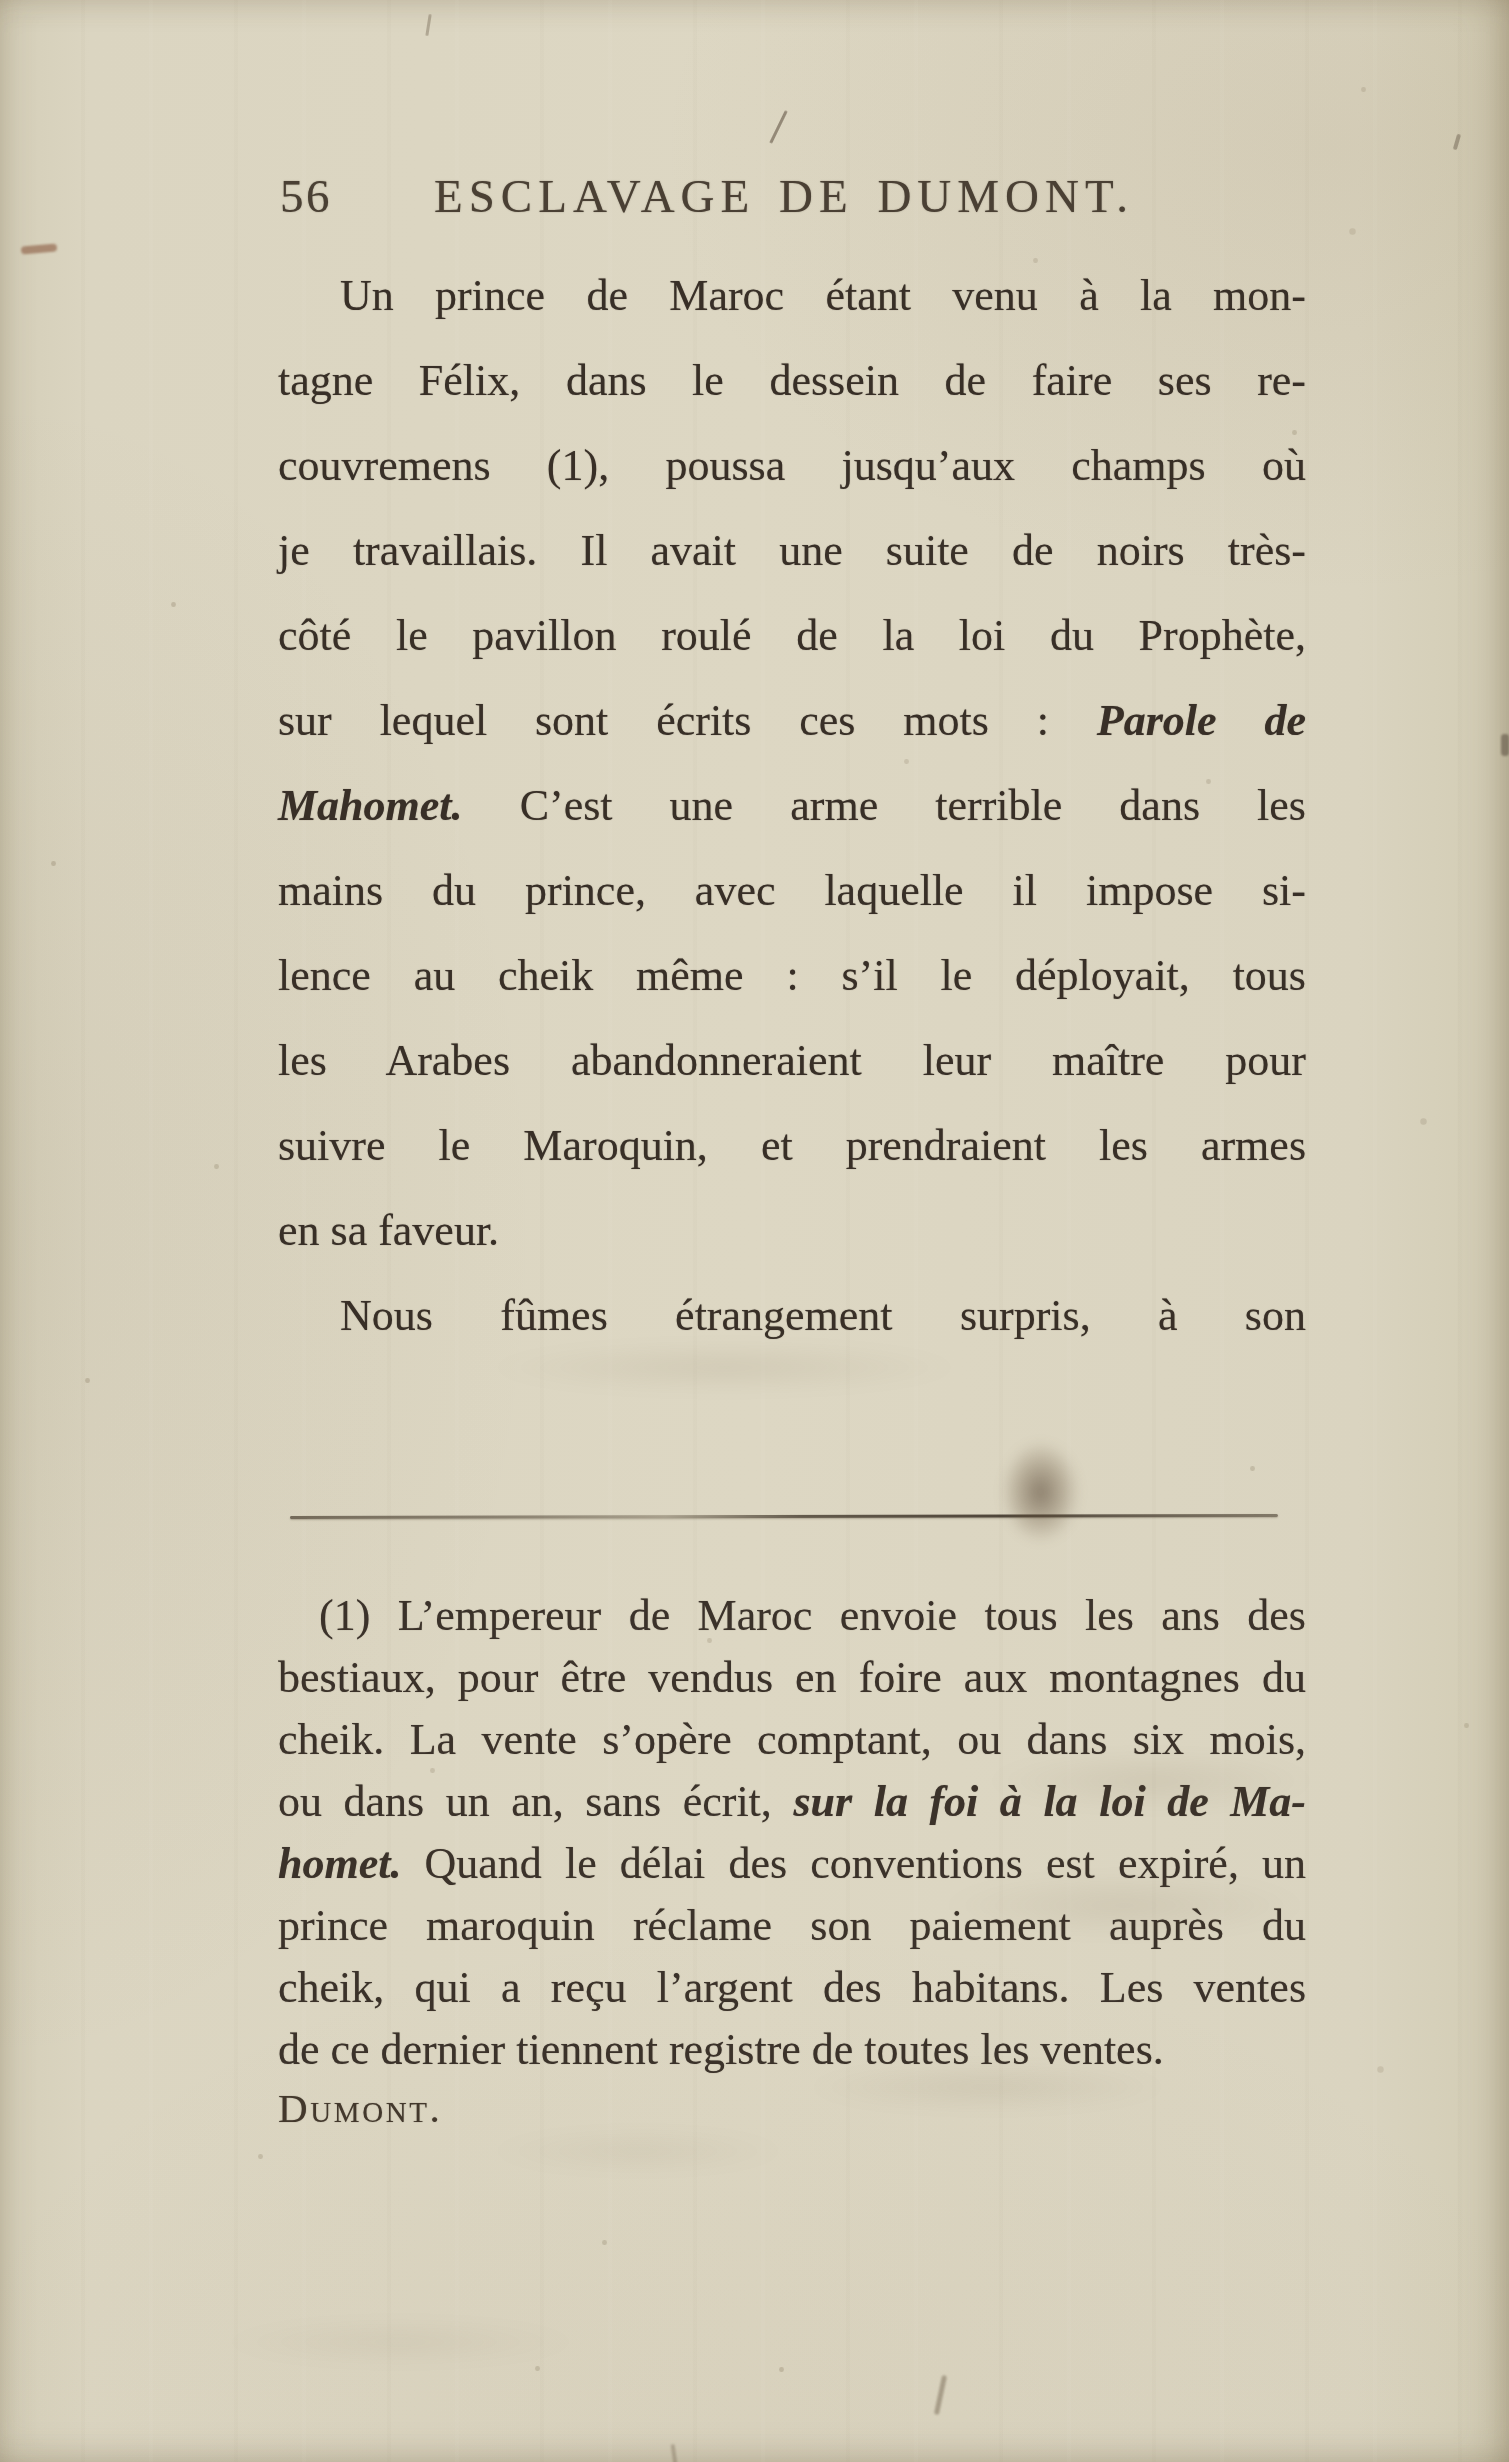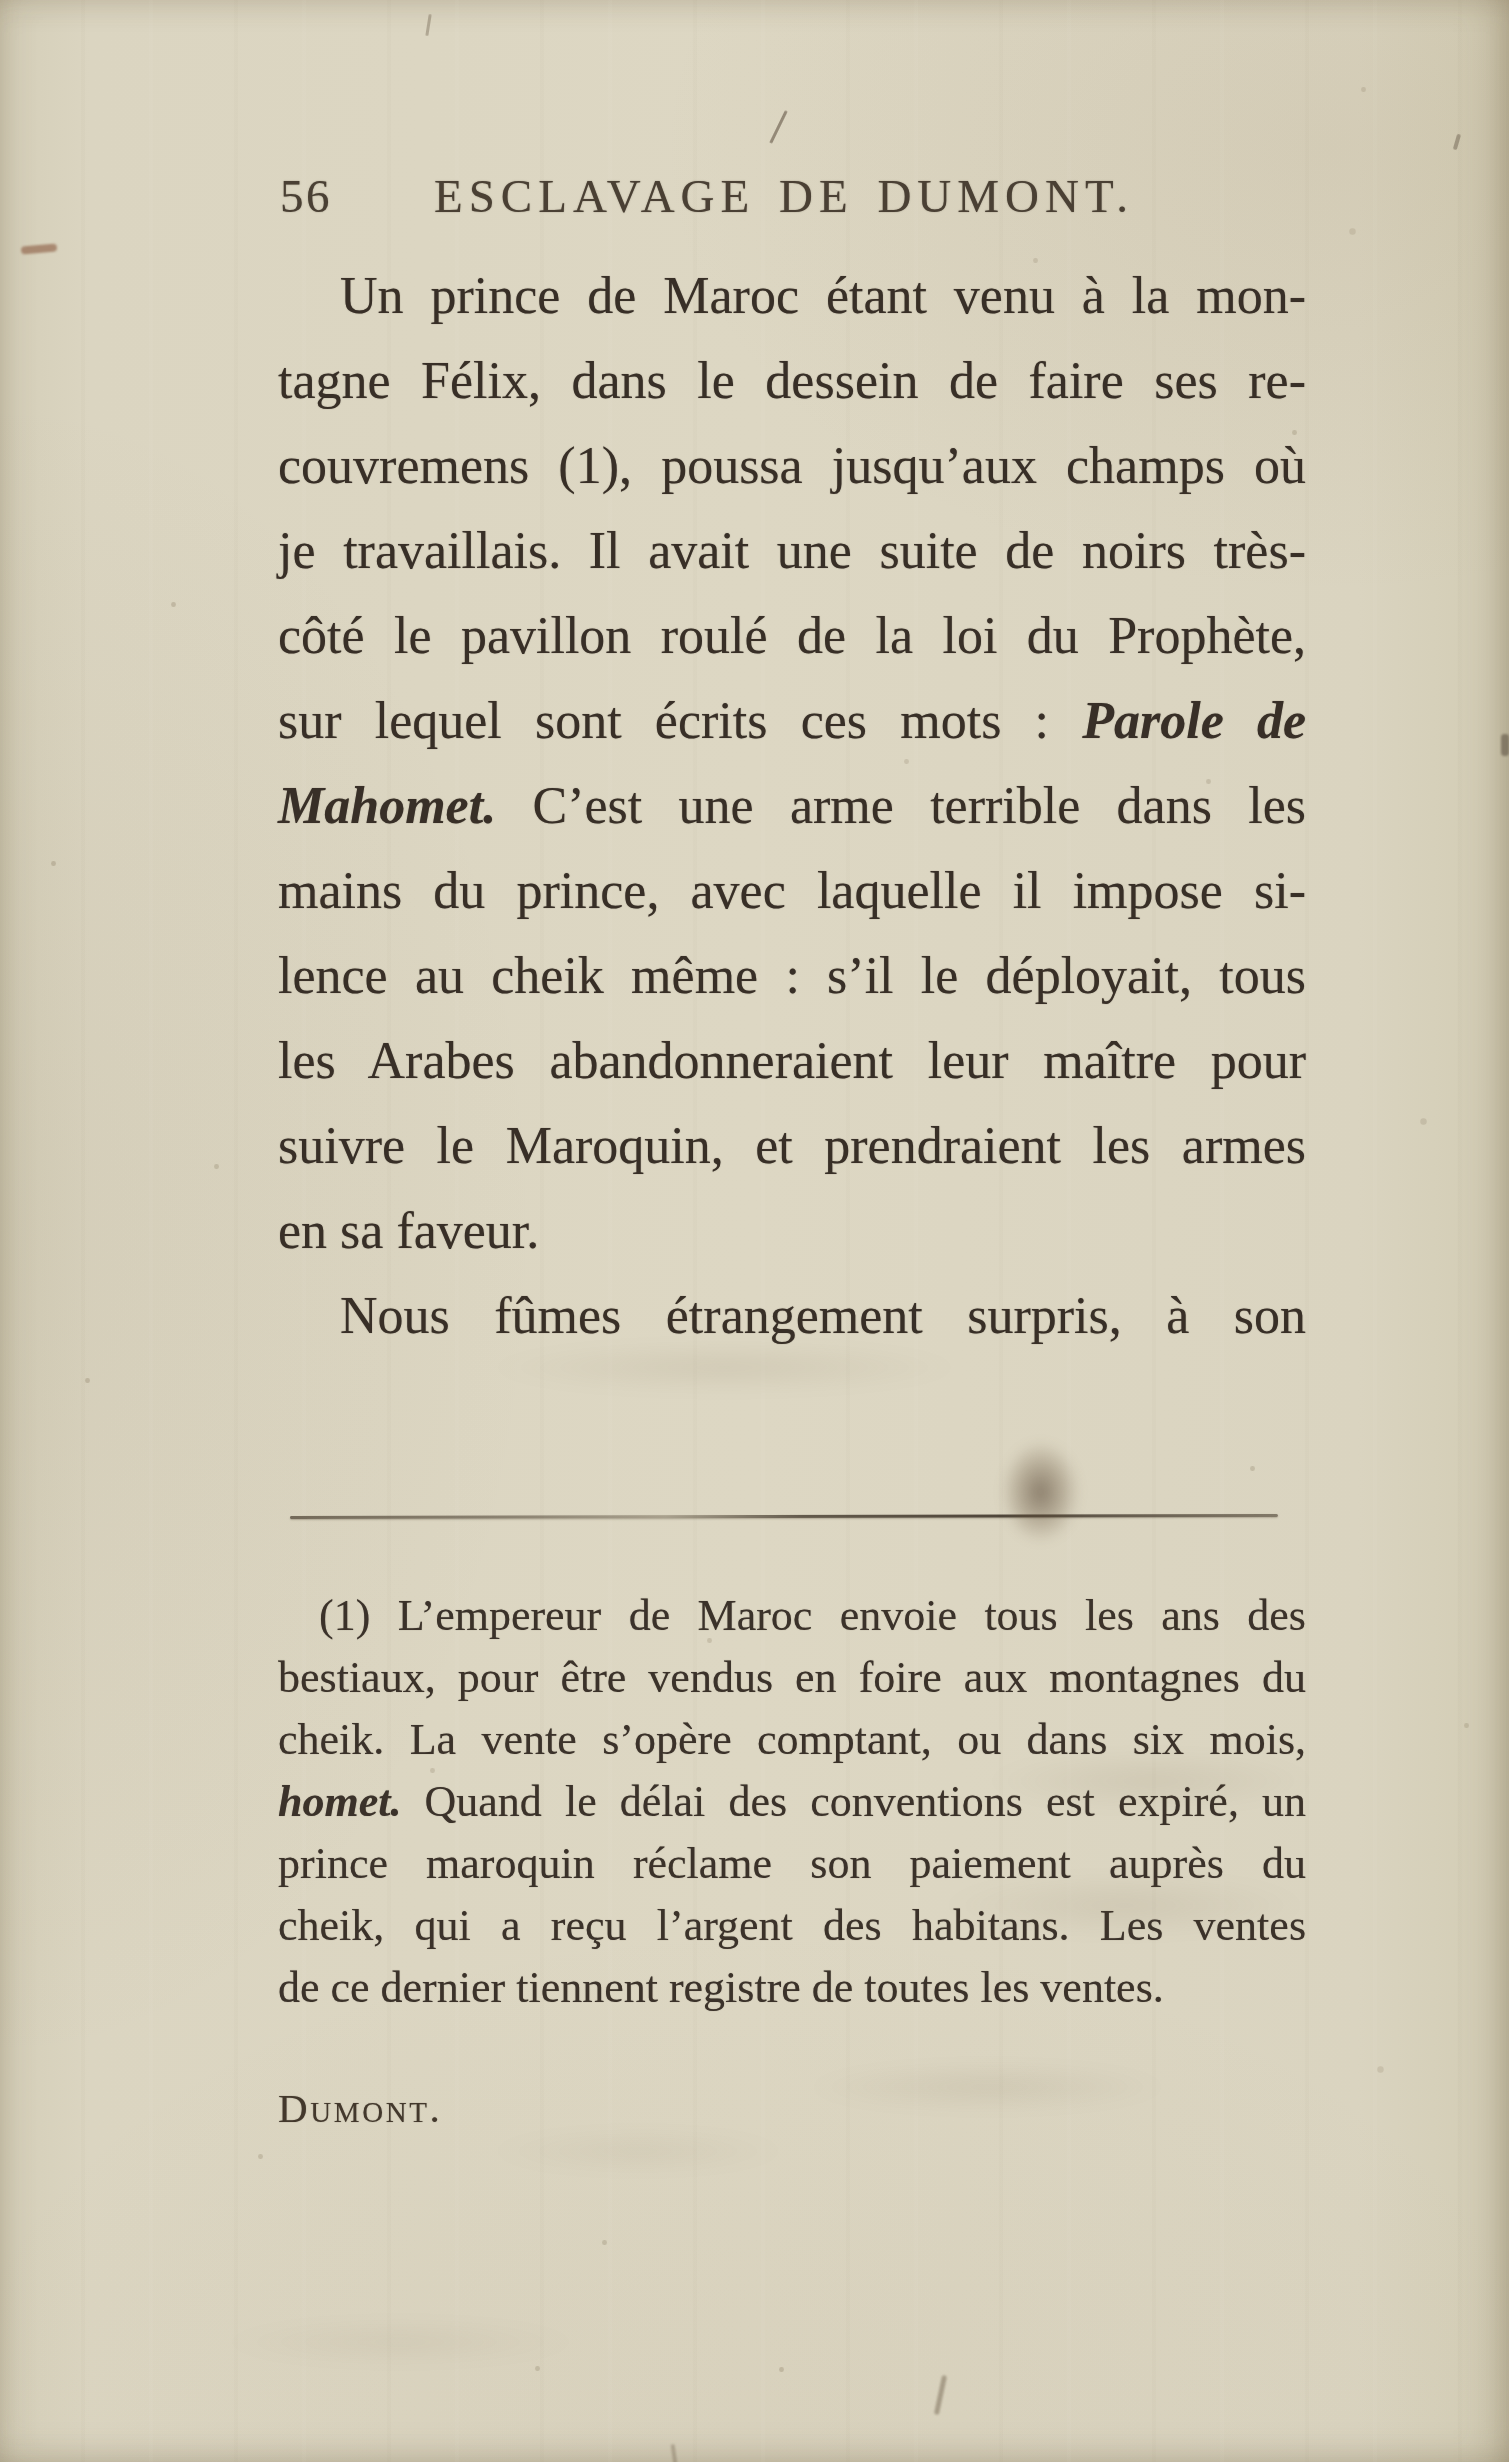--- a/index.html
+++ b/index.html
@@ -28,21 +28,21 @@
       transparent 0 81px, rgba(110,96,66,.025) 81px 85px,
       transparent 85px 149px, rgba(255,255,248,.03) 149px 153px);
   }
   .hdr{position:absolute;top:169px;font-size:47px;color:#4a4034;
        text-shadow:0 0 1.3px rgba(64,54,42,.55);white-space:nowrap;}
   #page-number{left:280px;letter-spacing:2.6px;}
   #running-title{left:434px;letter-spacing:6px;word-spacing:6px;}
 
   #body-text{
     position:absolute;left:278px;top:253px;width:1028px;
-    font-size:52px;line-height:85px;
+    font-size:44px;line-height:85px;
     text-shadow:0 0 1.1px rgba(56,47,38,.5);
     color:#382f27;
   }
   #footnote-text{
     position:absolute;left:278px;top:1585px;width:1028px;
     font-size:44px;line-height:62px;
     text-shadow:0 0 0.9px rgba(56,47,38,.5);
     color:#3b322a;
   }
   .tline{text-align:justify;text-align-last:justify;text-justify:inter-word;}
@@ -133,20 +133,21 @@
       <div class="tline last"><span>en sa faveur.</span></div>
       <div class="tline indent"><span>Nous fûmes étrangement surpris, à son</span></div>
     </div>
 
   <div id="footnote-rule"></div>
 
   <div id="footnote-text">
       <div class="tline indent"><span>(1) L’empereur de Maroc envoie tous les ans des</span></div>
       <div class="tline"><span>bestiaux, pour être vendus en foire aux montagnes du</span></div>
       <div class="tline"><span>cheik. La vente s’opère comptant, ou dans six mois,</span></div>
+      <div class="tline"><span>ou dans un an, sans écrit, </span><span class="it">sur la foi à la loi de Ma-</span></div>
       <div class="tline"><span class="it">homet.</span><span> Quand le délai des conventions est expiré, un</span></div>
       <div class="tline"><span>prince maroquin réclame son paiement auprès du</span></div>
       <div class="tline"><span>cheik, qui a reçu l’argent des habitans. Les ventes</span></div>
       <div class="tline last"><span>de ce dernier tiennent registre de toutes les ventes.</span></div>
     </div>
 
   <div id="signature">
     <span class="pad">Dumont.</span>
   </div>
 

